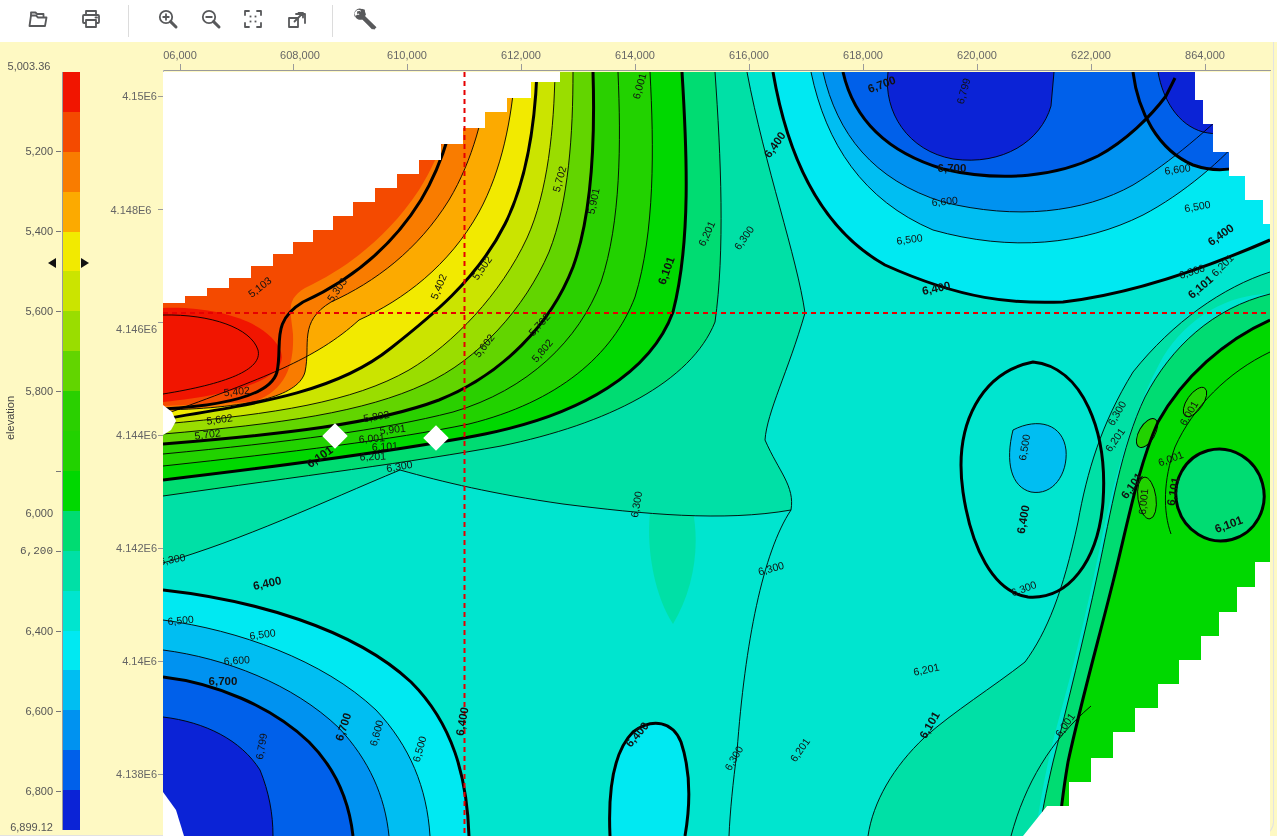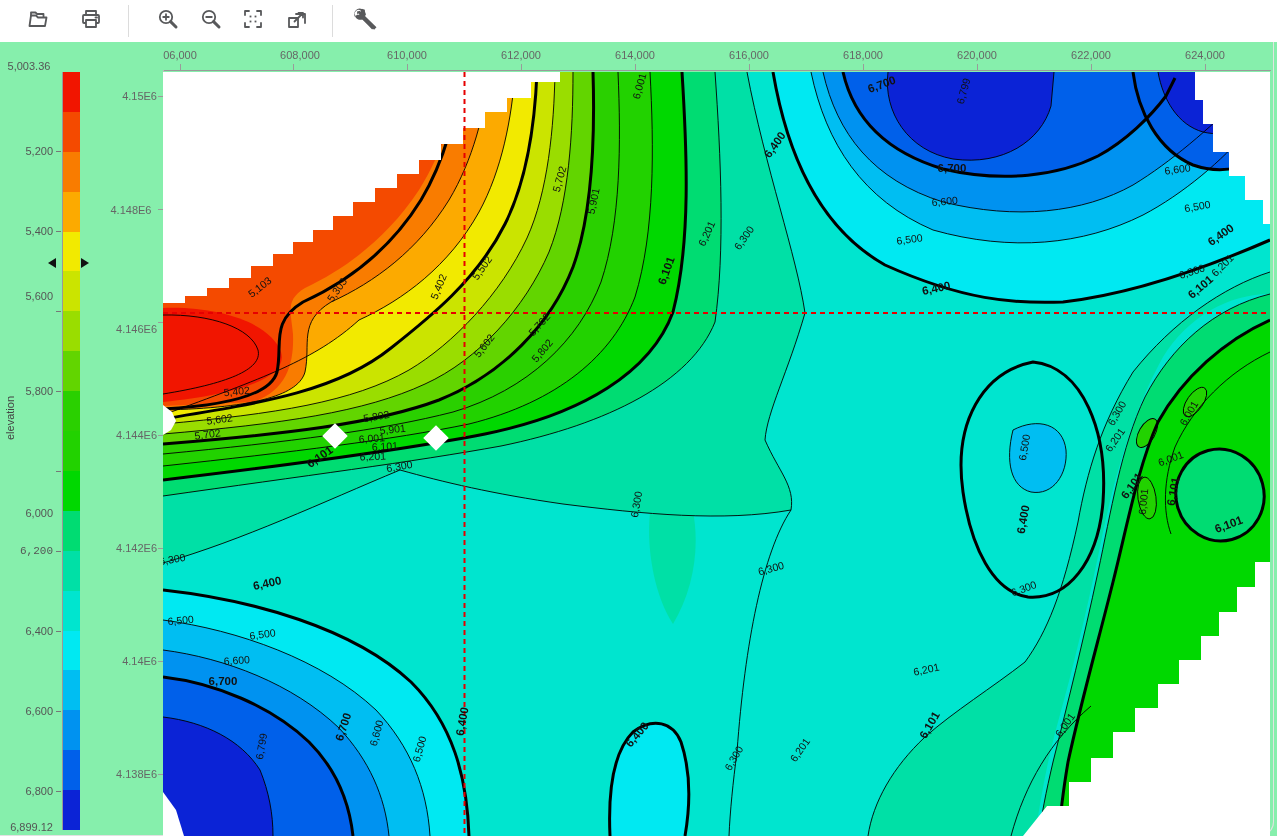--- a/index.html
+++ b/index.html
@@ -1,16 +1,16 @@
 <!DOCTYPE html>
 <html><head>
 <meta charset="utf-8">
 <style>
   html,body{margin:0;padding:0;background:#fff;}
-  .root{position:relative;width:1277px;height:836px;background:#86efac;overflow:hidden;
+  .root{position:relative;width:1277px;height:836px;background:#fef9c3;overflow:hidden;
         font-family:"Liberation Sans", sans-serif;color:#333;}
   .panel-edge{position:absolute;inset:0 3px 0 0;border-right:1px solid #e2e2e2;
         border-bottom:1px solid #e2e2e2;border-radius:0 0 14px 0;pointer-events:none;}
   
   .toolbar{position:absolute;left:0;top:0;height:42px;width:100%;background:#fff;}
   .tbtn{position:absolute;top:6px;width:32px;height:30px;display:flex;align-items:center;
         justify-content:center;cursor:pointer;border-radius:3px;}
   .tbtn svg{stroke:#58595b;fill:none;stroke-width:1.8;stroke-linejoin:round;stroke-linecap:round;}
   .tsep{position:absolute;top:5px;width:1px;height:32px;background:#dcdcdc;}
   
@@ -126,21 +126,21 @@
       <div class="xtick" style="left: 635px; top: 49px;">614,000</div>
       <div class="tickmark-x" style="left: 635px; top: 64px;"></div>
       <div class="xtick" style="left: 749px; top: 49px;">616,000</div>
       <div class="tickmark-x" style="left: 749px; top: 64px;"></div>
       <div class="xtick" style="left: 863px; top: 49px;">618,000</div>
       <div class="tickmark-x" style="left: 863px; top: 64px;"></div>
       <div class="xtick" style="left: 977px; top: 49px;">620,000</div>
       <div class="tickmark-x" style="left: 977px; top: 64px;"></div>
       <div class="xtick" style="left: 1091px; top: 49px;">622,000</div>
       <div class="tickmark-x" style="left: 1091px; top: 64px;"></div>
-      <div class="xtick" style="left: 1205px; top: 49px;">624,000</div>
+      <div class="xtick" style="left: 1205px; top: 49px;">864,000</div>
       <div class="tickmark-x" style="left: 1205px; top: 64px;"></div>
     </div>
   <div id="yticks">
       <div class="ytick" style="left: 105px; top: 96px;">4.15E6</div>
       <div class="tickmark-y" style="left: 158px; top: 96px;"></div>
       <div class="ytick" style="left: 105px; top: 210px; text-align: center;">4.148E6</div>
       <div class="tickmark-y" style="left: 158px; top: 209px;"></div>
       <div class="ytick" style="left: 105px; top: 329px;">4.146E6</div>
       <div class="tickmark-y" style="left: 158px; top: 322px;"></div>
       <div class="ytick" style="left: 105px; top: 435px;">4.144E6</div>
@@ -175,21 +175,21 @@
       <div class="cbar-seg" style="top: 678.211px; height: 40.3947px; background: rgb(0, 96, 234);"></div>
       <div class="cbar-seg" style="top: 718.105px; height: 40.3947px; background: rgb(11, 35, 214);"></div>
     </div>
   <div id="cbarlabels">
       <div class="cbar-label" style="left: 5px; top: 66px; text-align: center;">5,003.36</div>
       <div class="cbar-label" style="left: 5px; top: 827px;">6,899.12</div>
       <div class="cbar-label" style="left: 5px; top: 151px;">5,200</div>
       <div class="cbar-dash" style="left: 56px; top: 151px;"></div>
       <div class="cbar-label" style="left: 5px; top: 231px;">5,400</div>
       <div class="cbar-dash" style="left: 56px; top: 231px;"></div>
-      <div class="cbar-label" style="left: 5px; top: 296px; text-align: right;">5,600</div>
+      <div class="cbar-label" style="left: 5px; top: 311px; text-align: right;">5,600</div>
       <div class="cbar-dash" style="left: 56px; top: 311px;"></div>
       <div class="cbar-label" style="left: 5px; top: 391px;">5,800</div>
       <div class="cbar-dash" style="left: 56px; top: 391px;"></div>
       <div class="cbar-label" style="left: 5px; top: 471px; margin-top: 42px;">6,000</div>
       <div class="cbar-dash" style="left: 56px; top: 471px;"></div>
       <div class="cbar-label" style="left: 5px; top: 551px; font-family: Liberation Mono, monospace;">6,200</div>
       <div class="cbar-dash" style="left: 56px; top: 551px;"></div>
       <div class="cbar-label" style="left: 5px; top: 631px;">6,400</div>
       <div class="cbar-dash" style="left: 56px; top: 631px;"></div>
       <div class="cbar-label" style="left: 5px; top: 711px;">6,600</div>

